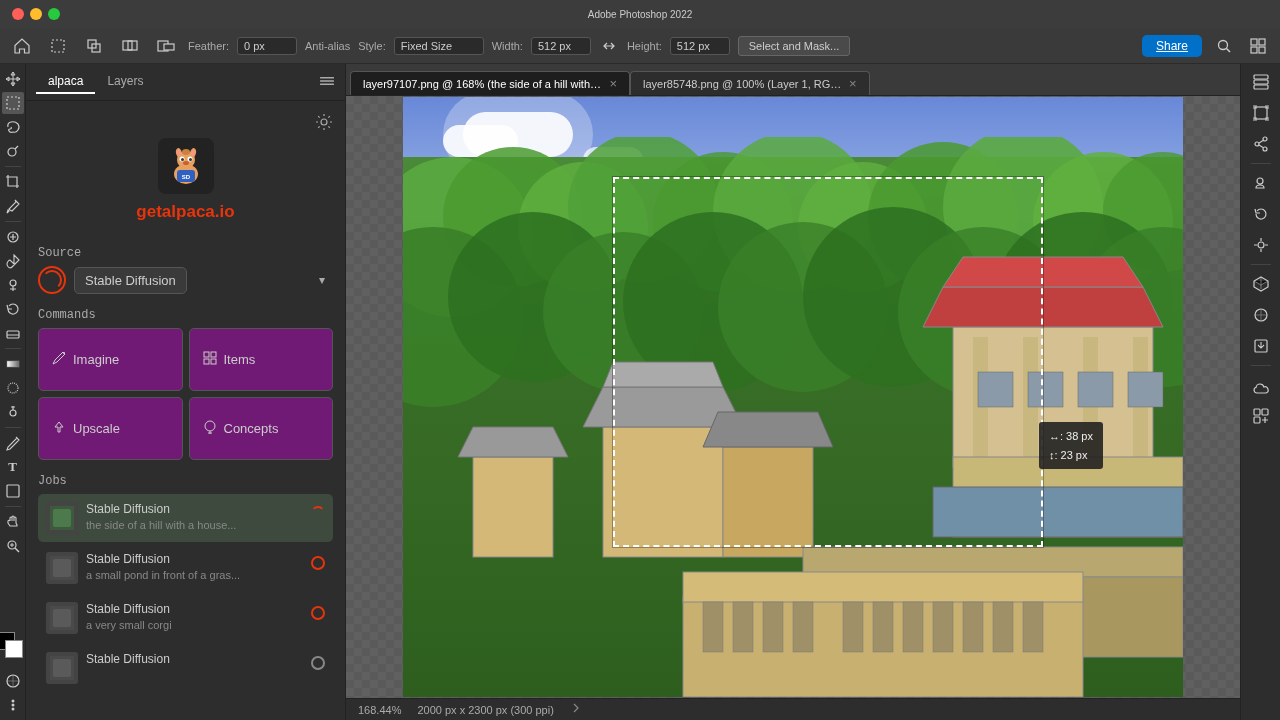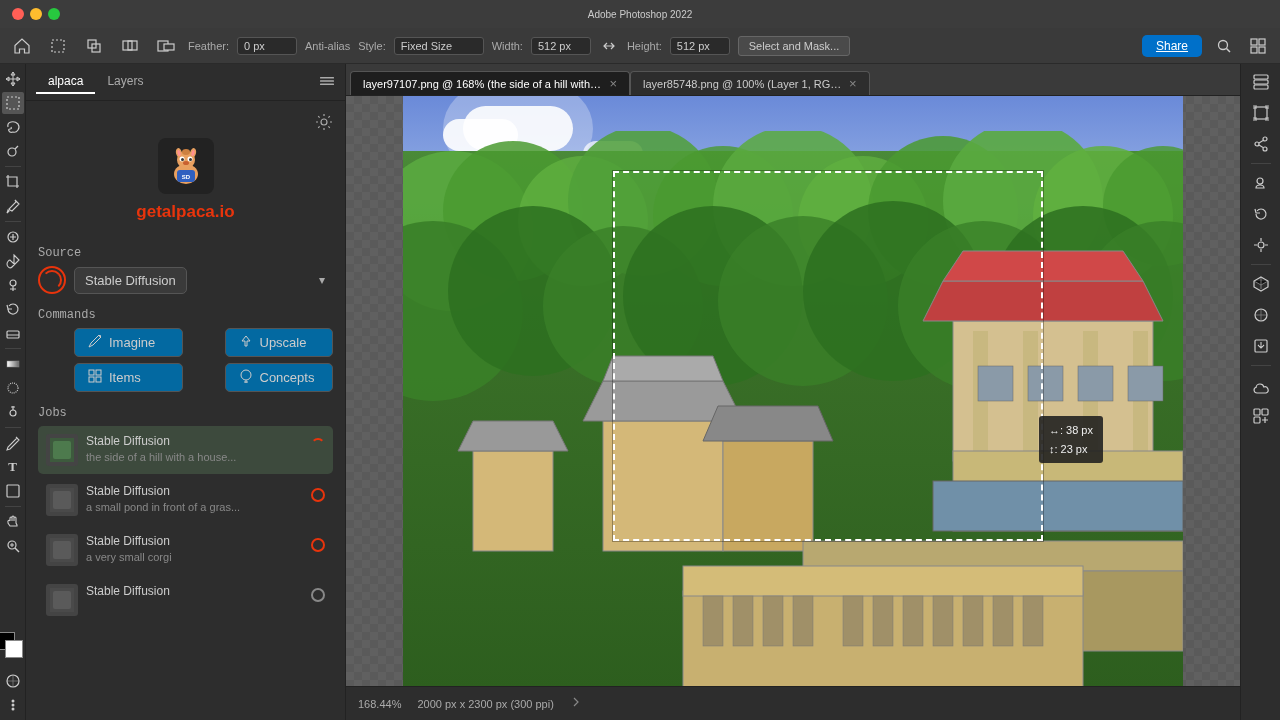--- a/index.html
+++ b/index.html
@@ -47,21 +47,21 @@
 
     .section-label { font-size: 12px; color: #aaa; margin-bottom: 6px; font-weight: 500; font-family: Liberation Mono, monospace; }
     .source-row { display: flex; align-items: center; gap: 8px; margin-bottom: 14px; }
     .source-icon { width: 28px; height: 28px; border-radius: 50%; border: 2px solid #e8340c; display: flex; align-items: center; justify-content: center; }
     .source-select { flex: 1; background: #3a3a3a; border: 1px solid #555; color: #ccc; padding: 5px 10px; font-size: 13px; border-radius: 5px; appearance: none; cursor: pointer; }
     .source-select-wrap { flex: 1; position: relative; }
     .source-select-wrap::after { content: '▾'; position: absolute; right: 8px; top: 50%; transform: translateY(-50%); color: #aaa; pointer-events: none; }
 
     .commands-section { margin-bottom: 14px; }
     .commands-grid { display: grid; grid-template-columns: 1fr 1fr; gap: 6px; }
-    .cmd-btn { display: flex; align-items: center; gap: 6px; padding: 4px 12px; background: #0369a1; border: 1px solid #555; border-radius: 5px; color: #ccc; font-size: 13px; cursor: pointer; transition: background 0.15s; margin-left: 36px; }
+    .cmd-btn { display: flex; align-items: center; gap: 6px; padding: 21px 12px; background: #701a75; border: 1px solid #555; border-radius: 5px; color: #ccc; font-size: 13px; cursor: pointer; transition: background 0.15s; }
 
     .jobs-section { }
     .jobs-list { display: flex; flex-direction: column; gap: 2px; }
     .job-item { display: flex; align-items: flex-start; gap: 8px; padding: 8px; border-radius: 5px; cursor: pointer; }
     .job-item.active { background: #3d4a3d; }
     .job-thumb { width: 32px; height: 32px; background: #444; border-radius: 3px; flex-shrink: 0; display: flex; align-items: center; justify-content: center; font-size: 10px; color: #888; }
     .job-info { flex: 1; }
     .job-title { font-size: 12px; color: #ccc; font-weight: 500; }
     .job-desc { font-size: 11px; color: #888; margin-top: 2px; line-height: 1.3; }
     .job-status { width: 14px; height: 14px; border-radius: 50%; border: 2px solid #e8340c; flex-shrink: 0; margin-top: 2px; }
@@ -73,21 +73,21 @@
     .tabs-bar { height: 32px; background: #3a3a3a; display: flex; align-items: flex-end; border-bottom: 1px solid #222; padding-left: 4px; }
     .doc-tab { display: flex; align-items: center; gap: 6px; padding: 5px 12px 5px 12px; background: #2d2d2d; border: 1px solid #555; border-bottom: none; border-radius: 4px 4px 0 0; font-size: 11px; color: #ccc; cursor: pointer; max-width: 280px; }
     .doc-tab.active { background: #1e1e1e; border-bottom-color: #1e1e1e; color: #fff; }
     .doc-tab-close { color: #888; font-size: 13px; cursor: pointer; line-height: 1; }
 
     
     .canvas-area { flex: 1; display: flex; flex-direction: column; background: #404040; overflow: hidden; position: relative; }
     .canvas-wrap { flex: 1; display: flex; align-items: center; justify-content: center; overflow: hidden; position: relative; background: #5a5a5a repeating-conic-gradient(#5a5a5a 0% 25%, #606060 0% 50%) 0 0 / 16px 16px; }
 
     
-    .status-bar { height: 34px; background: #2d2d2d; display: flex; align-items: center; padding: 0 12px; gap: 16px; border-top: 1px solid #222; }
+    .status-bar { height: 22px; background: #2d2d2d; display: flex; align-items: center; padding: 0 12px; gap: 16px; border-top: 1px solid #222; }
     .status-text { font-size: 11px; color: #aaa; }
 
     
     .right-sidebar { width: 40px; background: #2d2d2d; display: flex; flex-direction: column; align-items: center; padding: 4px 0; gap: 3px; border-left: 1px solid #222; }
     .rs-btn { width: 28px; height: 28px; display: flex; align-items: center; justify-content: center; cursor: pointer; color: #bbb; font-size: 14px; border-radius: 3px; }
     .rs-separator { width: 20px; height: 1px; background: #444; margin: 2px 0; }
 
     
     ::-webkit-scrollbar { width: 6px; }
     ::-webkit-scrollbar-track { background: #2d2d2d; }
@@ -402,36 +402,36 @@
                 </svg>
             </span>
             <span>Imagine</span>
           </button>
 
 
 
           <button class="cmd-btn">
             <span>
               <svg width="16" height="16" viewBox="0 0 16 16">
-                  <path d="M8 3l-4 5h3v5h2v-5h3L8 3z" stroke="#ccc" stroke-width="1" fill="none"></path>
-                </svg>
-            </span>
-            <span>Upscale</span>
-          </button>
-
-          <button class="cmd-btn">
-            <span>
-              <svg width="16" height="16" viewBox="0 0 16 16">
                   <rect x="2" y="2" width="5" height="5" stroke="#ccc" stroke-width="1" fill="none"></rect>
                   <rect x="9" y="2" width="5" height="5" stroke="#ccc" stroke-width="1" fill="none"></rect>
                   <rect x="2" y="9" width="5" height="5" stroke="#ccc" stroke-width="1" fill="none"></rect>
                   <rect x="9" y="9" width="5" height="5" stroke="#ccc" stroke-width="1" fill="none"></rect>
                 </svg>
             </span>
             <span>Items</span>
+          </button>
+
+          <button class="cmd-btn">
+            <span>
+              <svg width="16" height="16" viewBox="0 0 16 16">
+                  <path d="M8 3l-4 5h3v5h2v-5h3L8 3z" stroke="#ccc" stroke-width="1" fill="none"></path>
+                </svg>
+            </span>
+            <span>Upscale</span>
           </button>
 
           <button class="cmd-btn">
             <span>
               <svg width="16" height="16" viewBox="0 0 16 16">
                   <path d="M8 2a5 5 0 010 10 5 5 0 010-10zM8 12v3M6 14h4" stroke="#ccc" stroke-width="1" fill="none"></path>
                 </svg>
             </span>
             <span>Concepts</span>
           </button>

